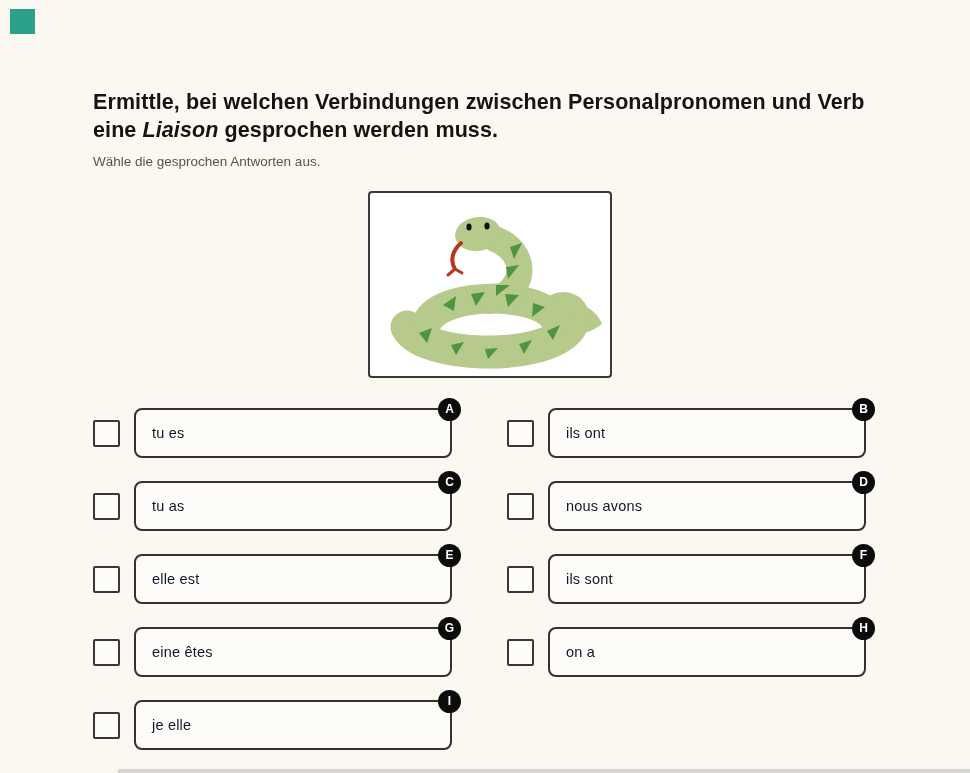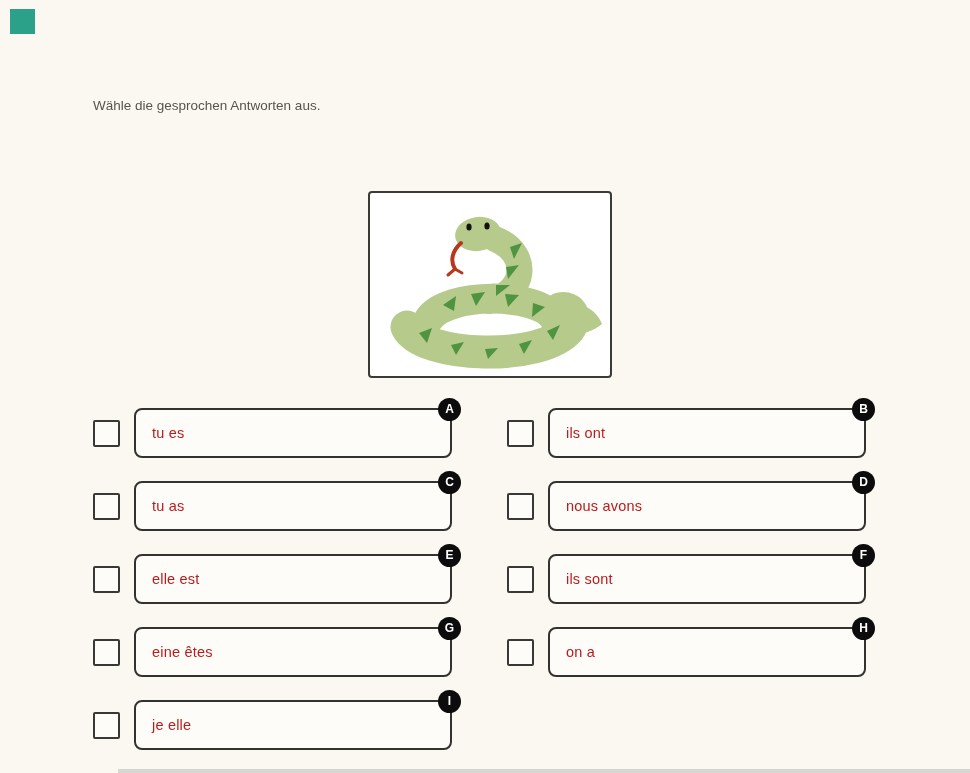--- a/index.html
+++ b/index.html
@@ -49,41 +49,42 @@
     flex:none; width:27px; height:27px; margin-right:14px;
     background:#fdfcf9; border:2px solid #3a3834; border-radius:2px;
     cursor:pointer;
   }
   .opt-box{
     position:relative; flex:1; height:50px;
     background:#fdfcf9; border:2px solid #34322e; border-radius:8px;
     display:flex; align-items:center; cursor:pointer;
   }
   .opt-label{
-    padding-left:16px; font-size:14.5px; color:#b91c1c; letter-spacing:.2px;
+    padding-left:16px; font-size:14.5px; color:#0f172a; letter-spacing:.2px;
   }
   .badge{
     position:absolute; right:-11px; top:-12px;
     width:23px; height:23px; border-radius:50%;
     background:#0c0c0c; color:#ffffff;
     font-size:12px; font-weight:700; line-height:23px; text-align:center;
   }
 
   
   .bottom-strip{
     position:absolute; left:118px; right:0; bottom:0; height:4px;
     background:#d8d6d0;
   }
 </style>
 </head>
 <body>
 
 <div class="corner-square"></div>
 
 <div class="task-header">
+  <h1 class="task-title"><span>Ermittle, bei welchen Verbindungen zwischen Personalpronomen und Verb eine </span><span class="it">Liaison</span><span> gesprochen werden muss.</span></h1>
   <p class="task-instruction">Wähle die gesprochen Antworten aus.</p>
 </div>
 
 <div class="media-box">
   <svg width="226" height="168" viewBox="0 0 226 168" aria-hidden="true">
 
     <path d="M182,104 C205,98 220,110 225,123 C211,134 192,137 179,130 Z" fill="#b6ca8c"></path>
 
     <path d="M30,126 C45,157 165,161 192,128 C200,117 195,105 183,108" fill="none" stroke="#b6ca8c" stroke-width="33" stroke-linecap="round"></path>
 

